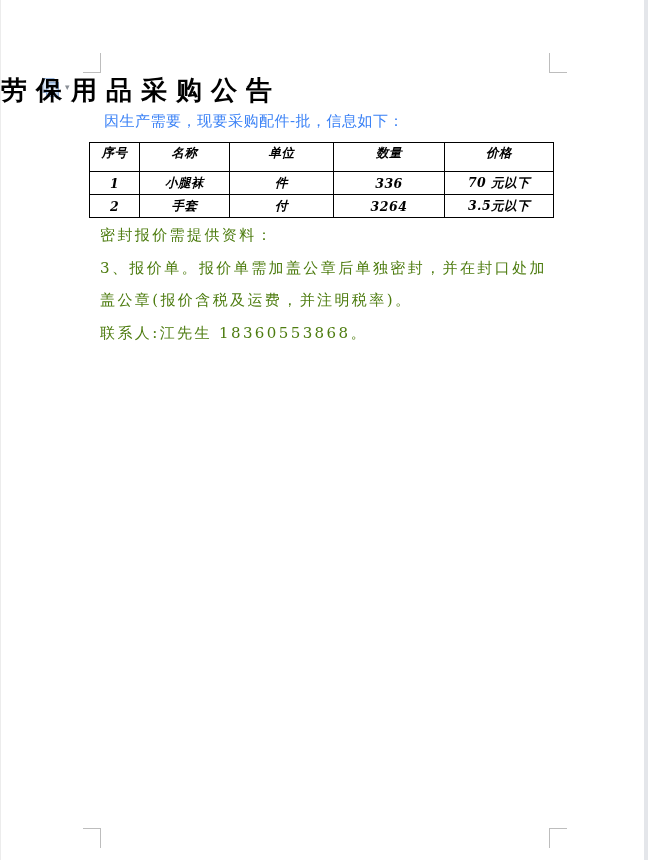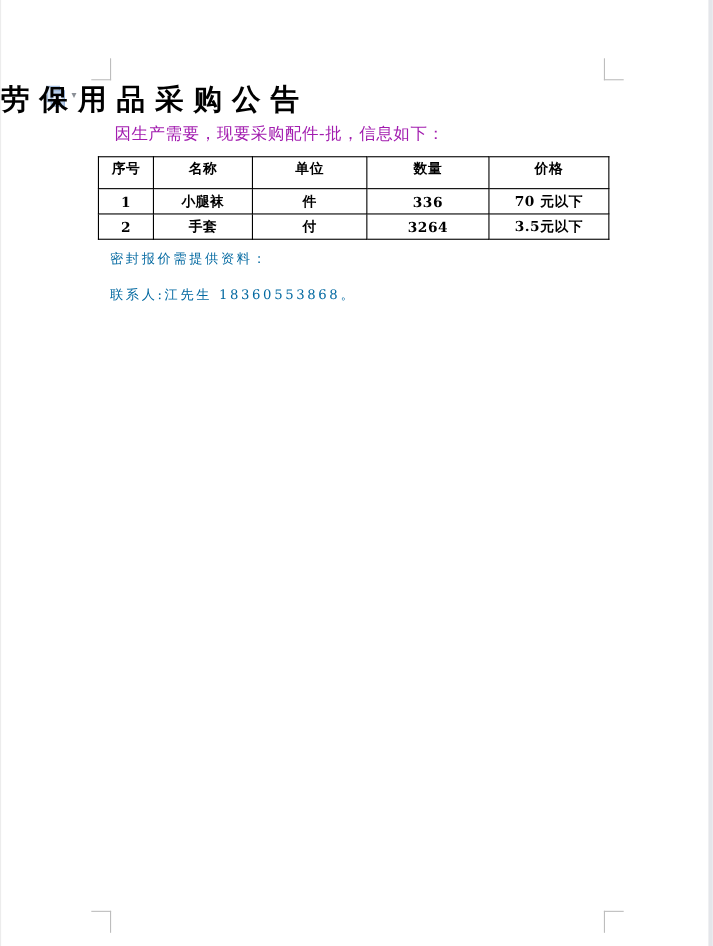--- a/index.html
+++ b/index.html
@@ -36,40 +36,41 @@
     font-size:9px; color:#8a8f96; line-height:1;
   }
 
   .title {
     position:absolute; left:0; top:73px; width:644px;
     text-align:left; font-size:26px; font-weight:bold; color:#000;
     letter-spacing:9px; white-space:nowrap;
   }
   .intro {
     position:absolute; left:103px; top:112px;
-    font-size:15px; color:#a21caf; letter-spacing:0.5px; white-space:nowrap;
+    font-size:15px; color:#3b82f6; letter-spacing:0.5px; white-space:nowrap;
   }
 
   table.items {
     position:absolute; left:88px; top:142px; width:464px;
     border-collapse:collapse; table-layout:fixed;
   }
   table.items th, table.items td {
     border:1.6px solid #000;
     font-size:12.5px; font-weight:bold; color:#000;
     text-align:center; letter-spacing:0.5px;
     font-family:"DejaVu Serif","Liberation Serif",serif;
+    font-style:italic;
   }
   table.items th { height:29px; vertical-align:top; padding-top:2px; }
   table.items td { height:23px; vertical-align:middle; }
   col.c1{width:50px;} col.c2{width:90px;} col.c3{width:104px;} col.c4{width:111px;} col.c5{width:109px;}
 
   .body-text {
     position:absolute; left:99px; top:219px; width:470px;
-    font-size:12px; color:#0369a1; line-height:32.7px;
+    font-size:15px; color:#4d7c0f; line-height:32.7px;
   }
   .body-text .line { letter-spacing:2.4px; white-space:nowrap; }
 </style>
 </head>
 <body>
 
 <div class="screen">
   <div class="page">
 
     <div class="crop tl"></div>
@@ -122,18 +123,20 @@
             <td>手套</td>
             <td>付</td>
             <td>3264</td>
             <td>3.5元以下</td>
           </tr>
         </tbody>
     </table>
 
     <div class="body-text">
         <div class="line">密封报价需提供资料：</div>
+        <div class="line">3、报价单。报价单需加盖公章后单独密封，并在封口处加</div>
+        <div class="line">盖公章(报价含税及运费，并注明税率)。</div>
         <div class="line">联系人:江先生 18360553868。</div>
       </div>
 
   </div>
   <div class="gutter"></div>
 </div>
 
 </body></html>

